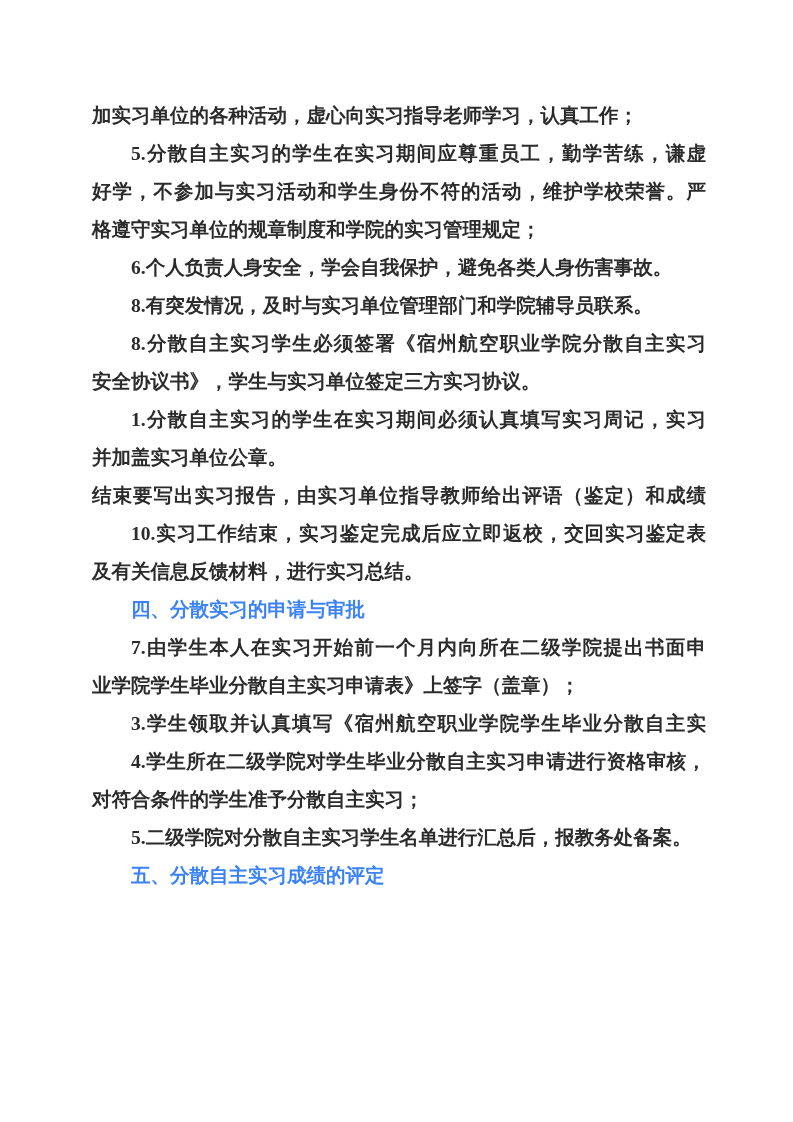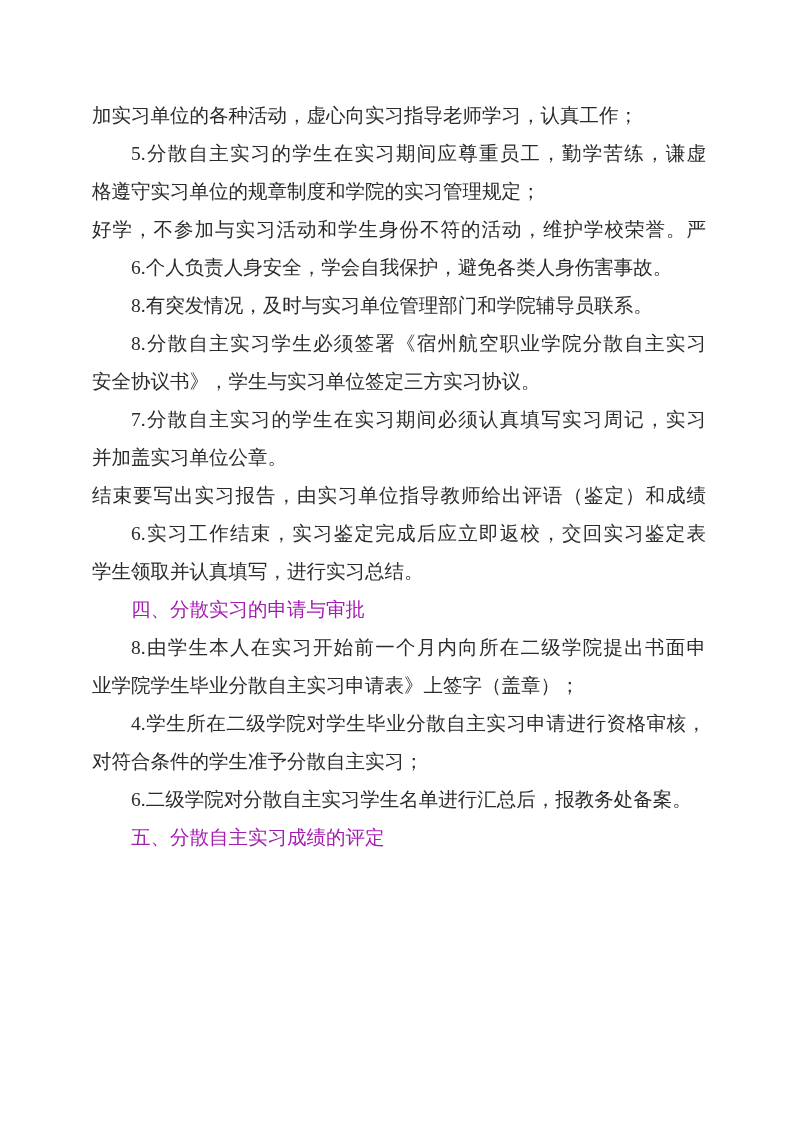--- a/index.html
+++ b/index.html
@@ -21,54 +21,56 @@
     top: 97px;
     width: 614px;
   }
   .line {
     height: 38px;
     line-height: 38px;
     font-size: 19.5px;
     color: #2b2b2b;
     white-space: nowrap;
     text-align: left;
+    font-weight: bold;
   }
   .line.justify {
     white-space: normal;
     text-align: justify;
     text-align-last: justify;
     text-justify: inter-character;
   }
   .line.indent {
     text-indent: 2em;
   }
   .line.heading {
-    font-weight: 400;
-    color: #a21caf;
+    font-weight: 700;
+    color: #3b82f6;
   }
 </style>
 </head>
 <body>
 
 <div class="page">
   <div class="content">
     <div class="line">加实习单位的各种活动，虚心向实习指导老师学习，认真工作；</div>
     <div class="line indent justify">5.分散自主实习的学生在实习期间应尊重员工，勤学苦练，谦虚</div>
+    <div class="line justify">好学，不参加与实习活动和学生身份不符的活动，维护学校荣誉。严</div>
     <div class="line">格遵守实习单位的规章制度和学院的实习管理规定；</div>
-    <div class="line justify">好学，不参加与实习活动和学生身份不符的活动，维护学校荣誉。严</div>
     <div class="line indent">6.个人负责人身安全，学会自我保护，避免各类人身伤害事故。</div>
     <div class="line indent">8.有突发情况，及时与实习单位管理部门和学院辅导员联系。</div>
     <div class="line indent justify">8.分散自主实习学生必须签署《宿州航空职业学院分散自主实习</div>
     <div class="line">安全协议书》，学生与实习单位签定三方实习协议。</div>
-    <div class="line indent justify">7.分散自主实习的学生在实习期间必须认真填写实习周记，实习</div>
+    <div class="line indent justify">1.分散自主实习的学生在实习期间必须认真填写实习周记，实习</div>
     <div class="line">并加盖实习单位公章。</div>
     <div class="line justify">结束要写出实习报告，由实习单位指导教师给出评语（鉴定）和成绩</div>
-    <div class="line indent justify">6.实习工作结束，实习鉴定完成后应立即返校，交回实习鉴定表</div>
-    <div class="line">学生领取并认真填写，进行实习总结。</div>
+    <div class="line indent justify">10.实习工作结束，实习鉴定完成后应立即返校，交回实习鉴定表</div>
+    <div class="line">及有关信息反馈材料，进行实习总结。</div>
     <div class="line indent heading">四、分散实习的申请与审批</div>
-    <div class="line indent justify">8.由学生本人在实习开始前一个月内向所在二级学院提出书面申</div>
+    <div class="line indent justify">7.由学生本人在实习开始前一个月内向所在二级学院提出书面申</div>
     <div class="line">业学院学生毕业分散自主实习申请表》上签字（盖章）；</div>
+    <div class="line indent justify">3.学生领取并认真填写《宿州航空职业学院学生毕业分散自主实</div>
     <div class="line indent justify">4.学生所在二级学院对学生毕业分散自主实习申请进行资格审核，</div>
     <div class="line">对符合条件的学生准予分散自主实习；</div>
-    <div class="line indent">6.二级学院对分散自主实习学生名单进行汇总后，报教务处备案。</div>
+    <div class="line indent">5.二级学院对分散自主实习学生名单进行汇总后，报教务处备案。</div>
     <div class="line indent heading">五、分散自主实习成绩的评定</div>
   </div>
 </div>
 
 </body></html>

